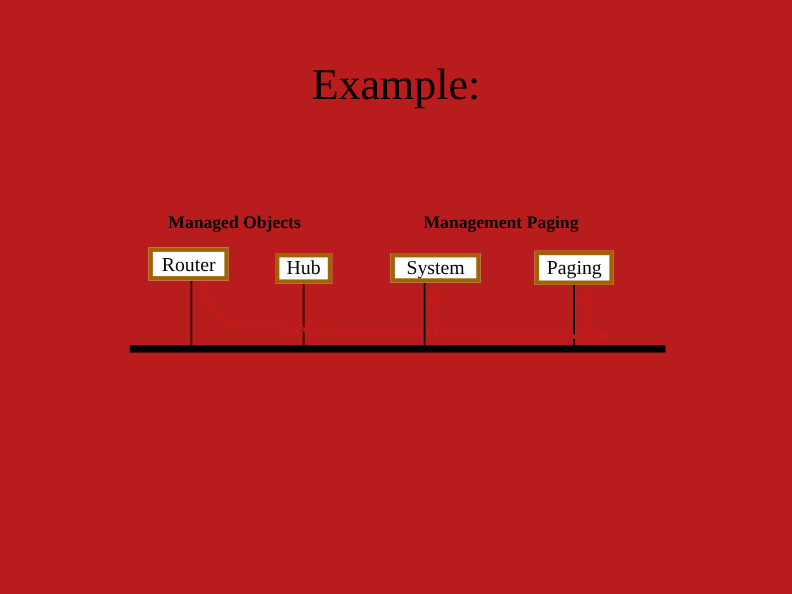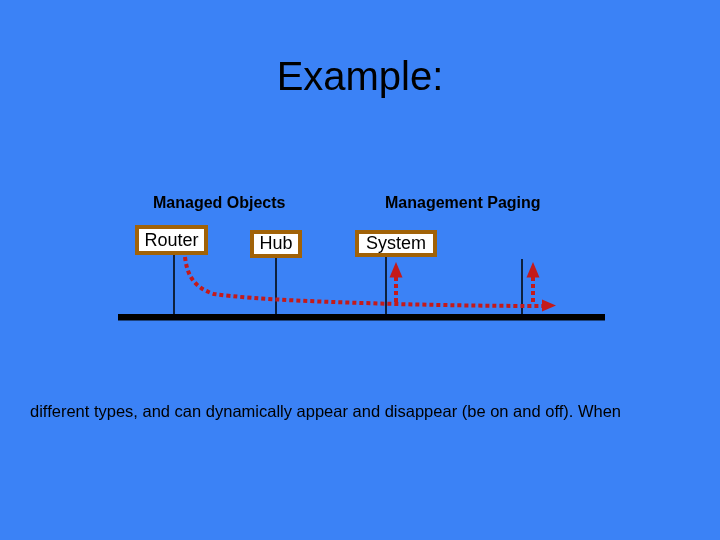--- a/index.html
+++ b/index.html
@@ -1,22 +1,22 @@
 <!DOCTYPE html>
 <html><head>
 <meta charset="utf-8">
 <style>
   html, body { margin: 0; padding: 0; background: #ffffff; }
   #slide {
     position: relative;
     width: 720px;
     height: 540px;
-    background: #3b82f6;
+    background: #b91c1c;
     overflow: hidden;
-    font-family: Liberation Sans, sans-serif;
+    font-family: Liberation Serif, serif;
     color: #000000;
   }
   
   .title {
     position: absolute;
     top: 54px; left: 0;
     width: 720px;
     text-align: center;
     font-size: 40px;
     line-height: 45px;
@@ -98,23 +98,25 @@
 
   <div class="node router">
     <span>Router</span>
   </div>
   <div class="node hub">
     <span>Hub</span>
   </div>
   <div class="node console">
     <span>System</span>
   </div>
+  <div class="node paging">
+    <span>Paging</span>
+  </div>
 
   <div class="body-text">
-    <div><b></b><span>different types, and can dynamically appear and disappear (be on and off). When</span></div>
     <div><b></b></div>
     
     
     
     
   </div>
 
 </div>
 
 </body></html>

